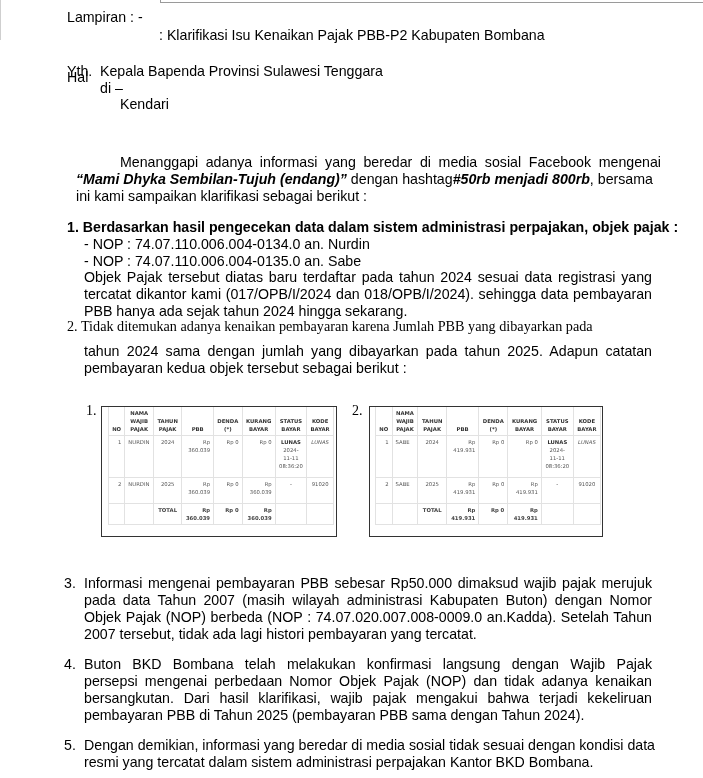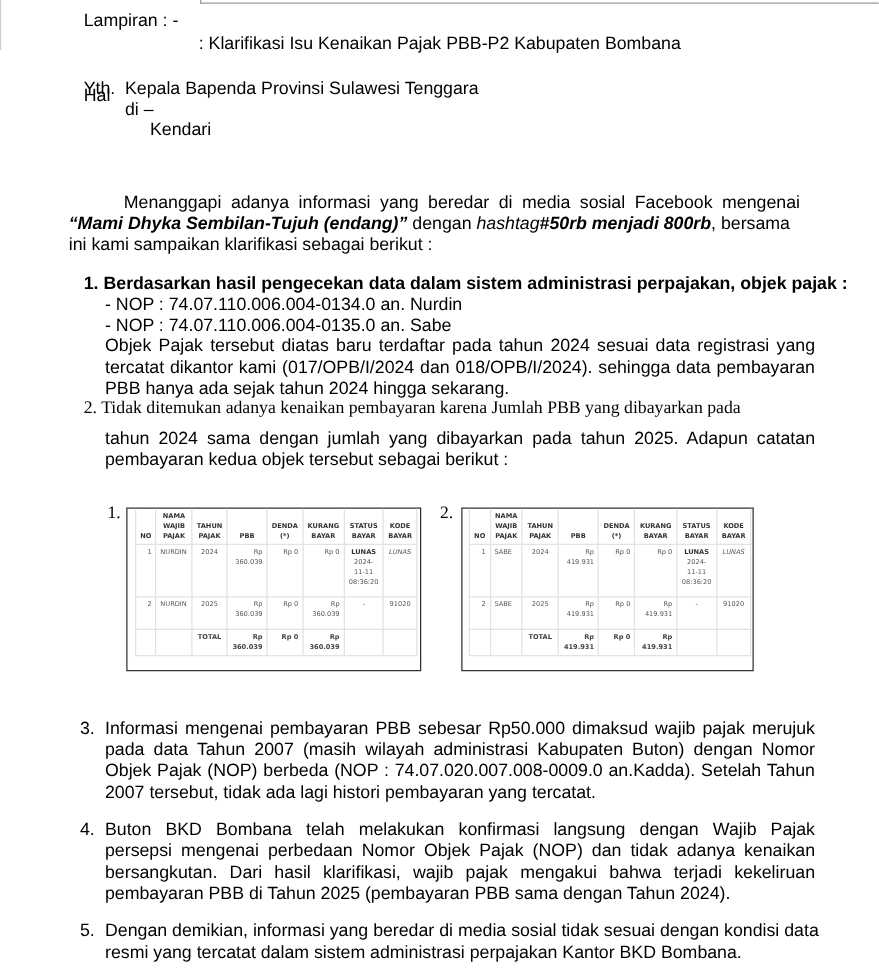--- a/index.html
+++ b/index.html
@@ -6,24 +6,24 @@
     body {
       width: 703px; height: 778px; background: #ffffff; position: relative; overflow: hidden;
       font-family: "Liberation Sans", sans-serif; color: #000; font-size: 14.2px;
     }
     .topbar-line { position: absolute; left: 160px; top: 0; right: 0; height: 2px; border-bottom: 1px solid #9a9a9a; border-left: 1px solid #9a9a9a; }
     .left-edge { position: absolute; left: 0; top: 0; width: 1px; height: 40px; background: #cfcfcf; }
     .caret-mark { position: absolute; left: 133px; top: -3px; font-size: 9px; color: #333; }
     .abs { position: absolute; white-space: nowrap; }
     .line { line-height: 17px; }
     .justify { text-align: justify; text-align-last: justify; }
-    .para { position: absolute; left: 55px; width: 585px; line-height: 17px; }
+    .para { position: absolute; left: 76px; width: 585px; line-height: 17px; }
     .para .row { display: block; white-space: nowrap; }
     .bi { font-weight: bold; font-style: italic; }
-    .it { font-style: italic; }
+    .it { }
 
     
     .tblwrap { position: absolute; border: 1.5px solid #333; background: #fff; }
     .tbl-num { position: absolute; font-family: "Liberation Serif", serif; font-size: 14px; }
     table.pbb { border-collapse: collapse; font-size: 5.3px; color: #555; font-family: "DejaVu Sans", sans-serif; }
     table.pbb th, table.pbb td { border-right: 1px solid #e2e2e2; border-bottom: 1px solid #e2e2e2; padding: 2px 3px; vertical-align: top; }
     table.pbb th { font-weight: bold; color: #333; vertical-align: bottom; text-align: center; line-height: 8px; }
     table.pbb td { line-height: 8px; }
     table.pbb td.r { text-align: right; }
     table.pbb td.c { text-align: center; }

